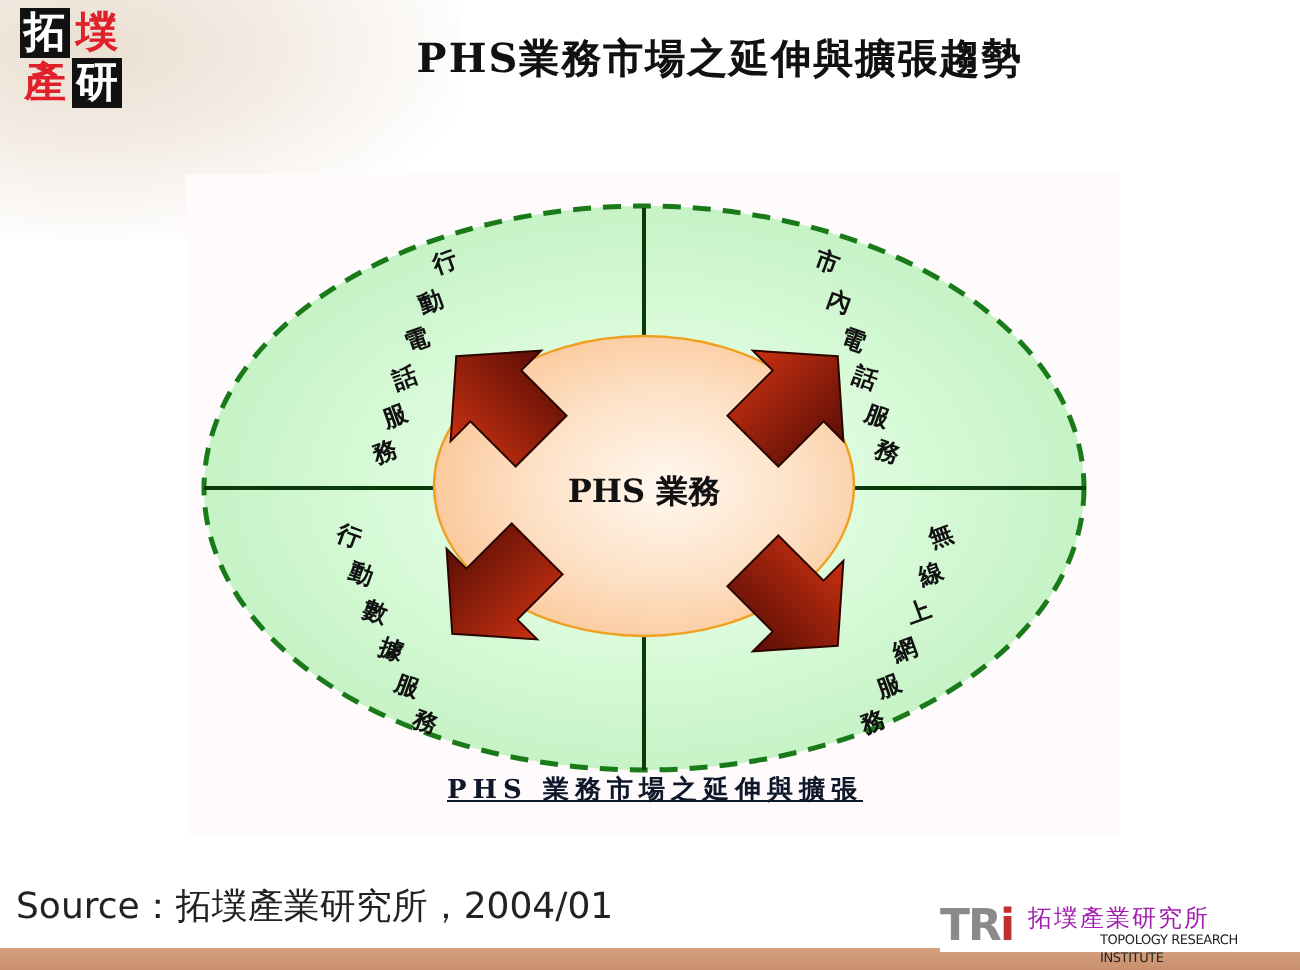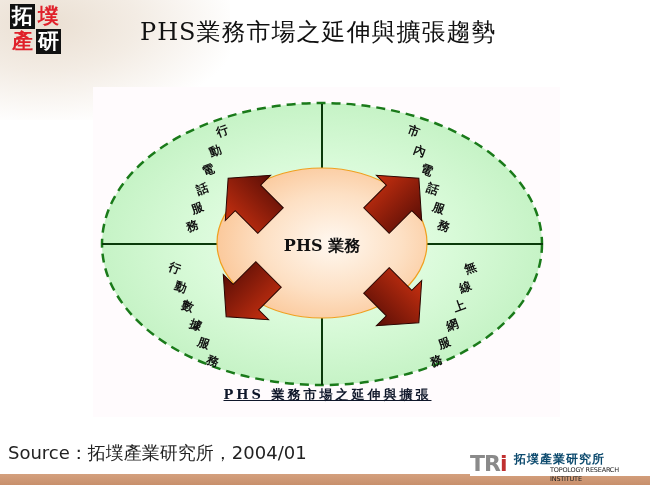--- a/index.html
+++ b/index.html
@@ -16,22 +16,22 @@
     position: absolute; left: 10px; top: 4px; width: 52px; height: 50px;
     font-family: "DejaVu Sans", sans-serif; font-weight: bold; font-size: 21px; line-height: 25px;
   }
   .logo span { position: absolute; width: 25px; height: 25px; text-align: center; }
   .logo .c1 { left: 0; top: 0; background: #111; color: #fff; }
   .logo .c2 { left: 26px; top: 0; color: #e0202a; }
   .logo .c3 { left: 0; top: 25px; color: #e0202a; }
   .logo .c4 { left: 26px; top: 25px; background: #111; color: #fff; }
 
   .title {
-    position: absolute; left: 140px; top: 16px; width: 440px; text-align: left;
-    font-family: "DejaVu Serif", serif; font-size: 24px; font-weight: normal; color: #111;
+    position: absolute; left: 140px; top: 16px; width: 440px; text-align: center;
+    font-family: "DejaVu Serif", serif; font-size: 20px; font-weight: bold; color: #111;
     letter-spacing: 1px;
   }
   .panel {
     position: absolute; left: 93px; top: 87px; width: 467px; height: 330px;
     background: #fffbfd;
   }
   svg.diagram { position: absolute; left: 0; top: 0; }
   .caption {
     position: absolute; left: 195px; top: 386px; width: 265px; text-align: center;
     font-family: "DejaVu Serif", serif; font-size: 13px; font-weight: bold; color: #0f172a;
@@ -49,21 +49,21 @@
     position: absolute; left: 470px; top: 452px; width: 180px; height: 24px;
     background: #fff;
   }
   .tri-mark {
     position: absolute; left: 0; top: 0; font-family: "DejaVu Sans", sans-serif;
     font-size: 22px; font-weight: bold; color: #8a8a8a; letter-spacing: -1px; line-height: 24px;
   }
   .tri-mark .i { color: #c03030; }
   .tri-cn {
     position: absolute; left: 44px; top: 0px; font-family: "DejaVu Sans", sans-serif;
-    font-size: 12px; font-weight: bold; color: #0c4a6e; letter-spacing: 1px; line-height: 14px;
+    font-size: 12px; font-weight: normal; color: #a21caf; letter-spacing: 1px; line-height: 14px;
   }
   .tri-en {
     position: absolute; left: 44px; top: 14px; font-family: "DejaVu Sans", sans-serif;
     font-size: 6.5px; color: #222; line-height: 9px; letter-spacing: -0.2px; margin-left: 36px;
   }
   .vlabel {
     font-family: "DejaVu Serif", serif; font-size: 12px; font-weight: bold; fill: #111;
   }
 </style>
 </head>

